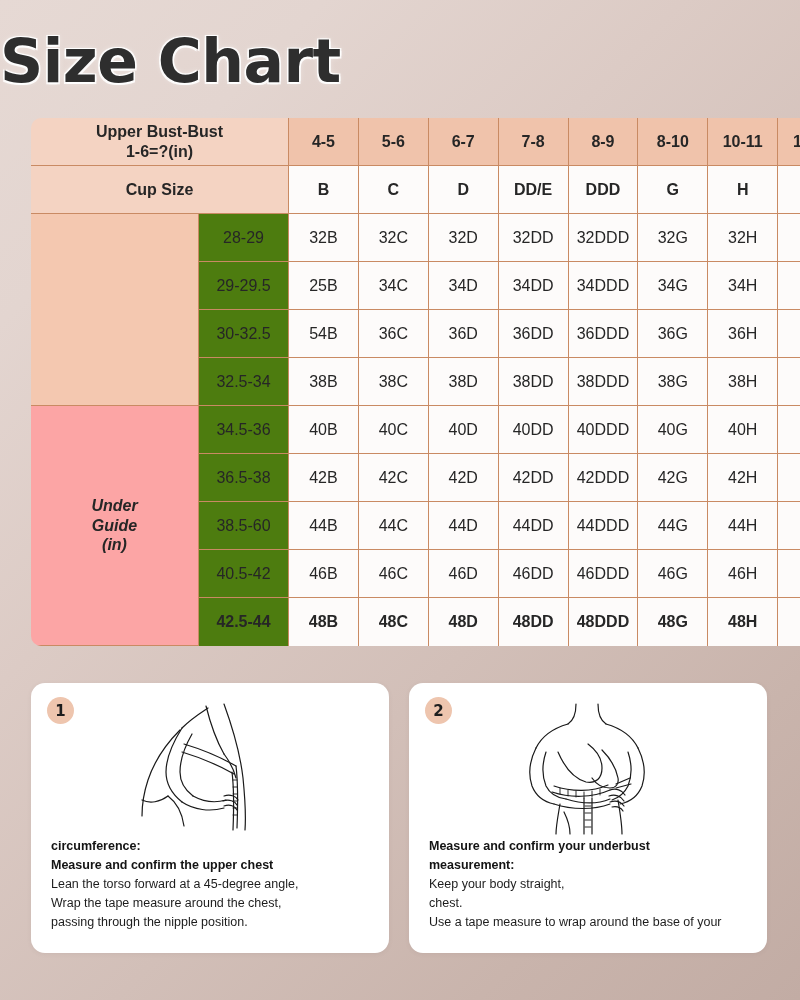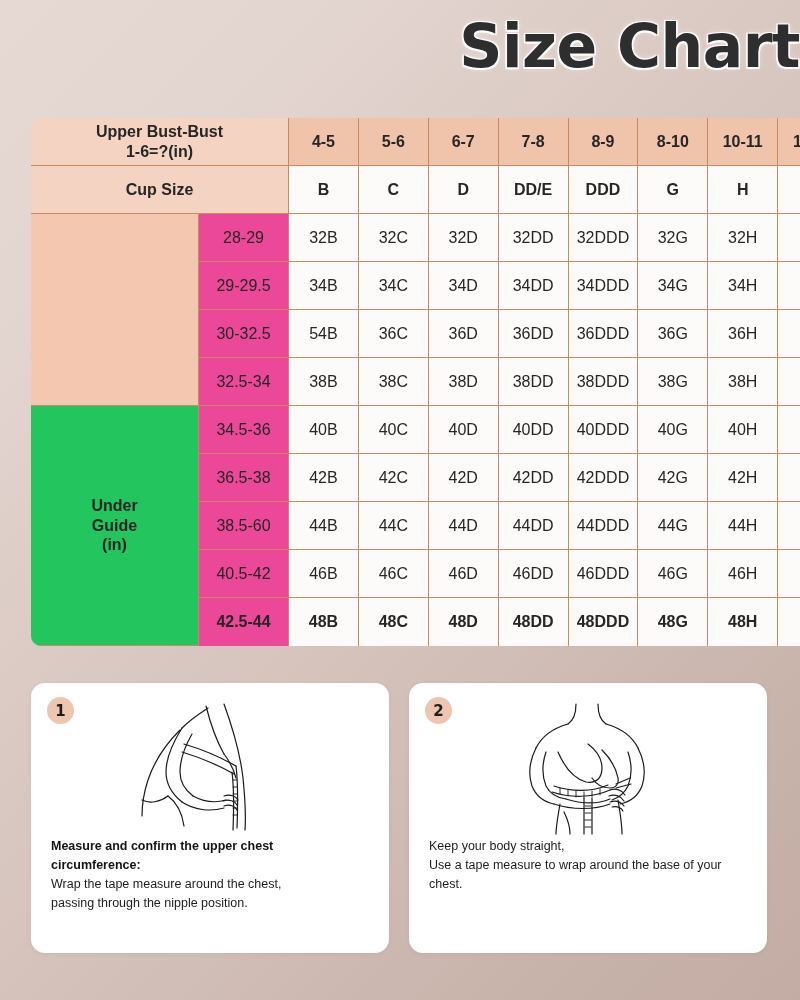--- a/index.html
+++ b/index.html
@@ -19,22 +19,22 @@
         #d2bfb8 62%,
         #c9b4ac 82%,
         #c2aca4 100%);
     position: relative;
     overflow: hidden;
   }
 
   
   .title-wrap {
     width: 100%;
-    text-align: right;
-    padding-top: 15px;
+    text-align: left;
+    padding-top: 30px;
   }
   .title {
     font-family: "DejaVu Sans", sans-serif;
     font-size: 60px;
     font-weight: bold;
     letter-spacing: -0.5px;
     color: #2e2e2e;
     text-shadow:
       -1.5px -1.5px 0 rgba(255,255,255,.85),
        1.5px -1.5px 0 rgba(255,255,255,.85),
@@ -97,26 +97,27 @@
     height: 48px;
     padding: 2px 3px;
     line-height: 1.22;
   }
   table.size-table tr td:last-child { border-right: none; }
   table.size-table tr:last-child td { border-bottom: none; font-weight: bold; }
 
   .h-peach   { background: #f0c3ab; font-weight: bold; font-size: 17px; }
   .h-light   { background: #f4d3c2; font-weight: bold; font-size: 18px; }
   .h-white   { background: #fdfbfa; font-weight: bold; font-size: 19px; }
-  .row-head  { background: #ec4899; font-size: 16px; }
+  .row-head  { background: #4d7c0f; font-size: 16px; }
   .side-head {
-    background: #22c55e;
+    background: #fca5a5;
     font-weight: bold;
     font-size: 18px;
     line-height: 1.35;
+    font-style: italic;
   }
   .side-blank { background: #f4c8b0; }
   .cell      { background: #fdfbfa; font-size: 16px; }
 
   .col-label { width: 168px; }
   .col-sub   { width: 90px; }
   .col-data  { width: 69.875px; }
 
   
   .cards {
@@ -238,21 +239,21 @@
         <td class="cell">32D</td>
         <td class="cell">32DD</td>
         <td class="cell">32DDD</td>
         <td class="cell">32G</td>
         <td class="cell">32H</td>
         <td class="cell">32I</td>
       </tr>
 
       <tr>
         <td class="row-head">29-29.5</td>
-        <td class="cell">34B</td>
+        <td class="cell">25B</td>
         <td class="cell">34C</td>
         <td class="cell">34D</td>
         <td class="cell">34DD</td>
         <td class="cell">34DDD</td>
         <td class="cell">34G</td>
         <td class="cell">34H</td>
         <td class="cell">34I</td>
       </tr>
 
       <tr>
@@ -388,22 +389,23 @@
             <path d="M113 108 h4"></path>
             <path d="M113 115 h4"></path>
         </g>
 
         <path d="M104 96 C110 94 116 96 118 100"></path>
         <path d="M103 101 C109 99 115 101 117 105"></path>
         <path d="M104 106 C110 104 115 106 117 110"></path>
       </svg>
     </div>
     <div class="card-text">
+      <div class="card-head">circumference:</div>
       <div class="card-head">Measure and confirm the upper chest</div>
-      <div class="card-head">circumference:</div>
+      <div class="card-line">Lean the torso forward at a 45-degree angle,</div>
       <div class="card-line">Wrap the tape measure around the chest,</div>
       <div class="card-line">passing through the nipple position.</div>
     </div>
   </div>
 
   <div class="card">
     <div class="badge">2</div>
     <div class="fig">
       <svg width="180" height="136" viewBox="0 0 180 136" fill="none" stroke="#1a1a1a" stroke-width="1.2" stroke-linecap="round" stroke-linejoin="round">
 
@@ -456,19 +458,21 @@
         <path d="M112 90 C118 88 124 90 127 95"></path>
         <path d="M111 96 C117 94 123 96 126 101"></path>
         <path d="M112 102 C118 100 123 102 126 106"></path>
         <path d="M114 107 C119 106 123 108 125 111"></path>
 
         <path d="M118 84 L132 78"></path>
         <path d="M118 88 L133 84"></path>
       </svg>
     </div>
     <div class="card-text">
+      <div class="card-head">Measure and confirm your underbust</div>
+      <div class="card-head">measurement:</div>
       <div class="card-line">Keep your body straight,</div>
+      <div class="card-line">chest.</div>
       <div class="card-line">Use a tape measure to wrap around the base of your</div>
-      <div class="card-line">chest.</div>
     </div>
   </div>
 
 </div>
 
 </body></html>

